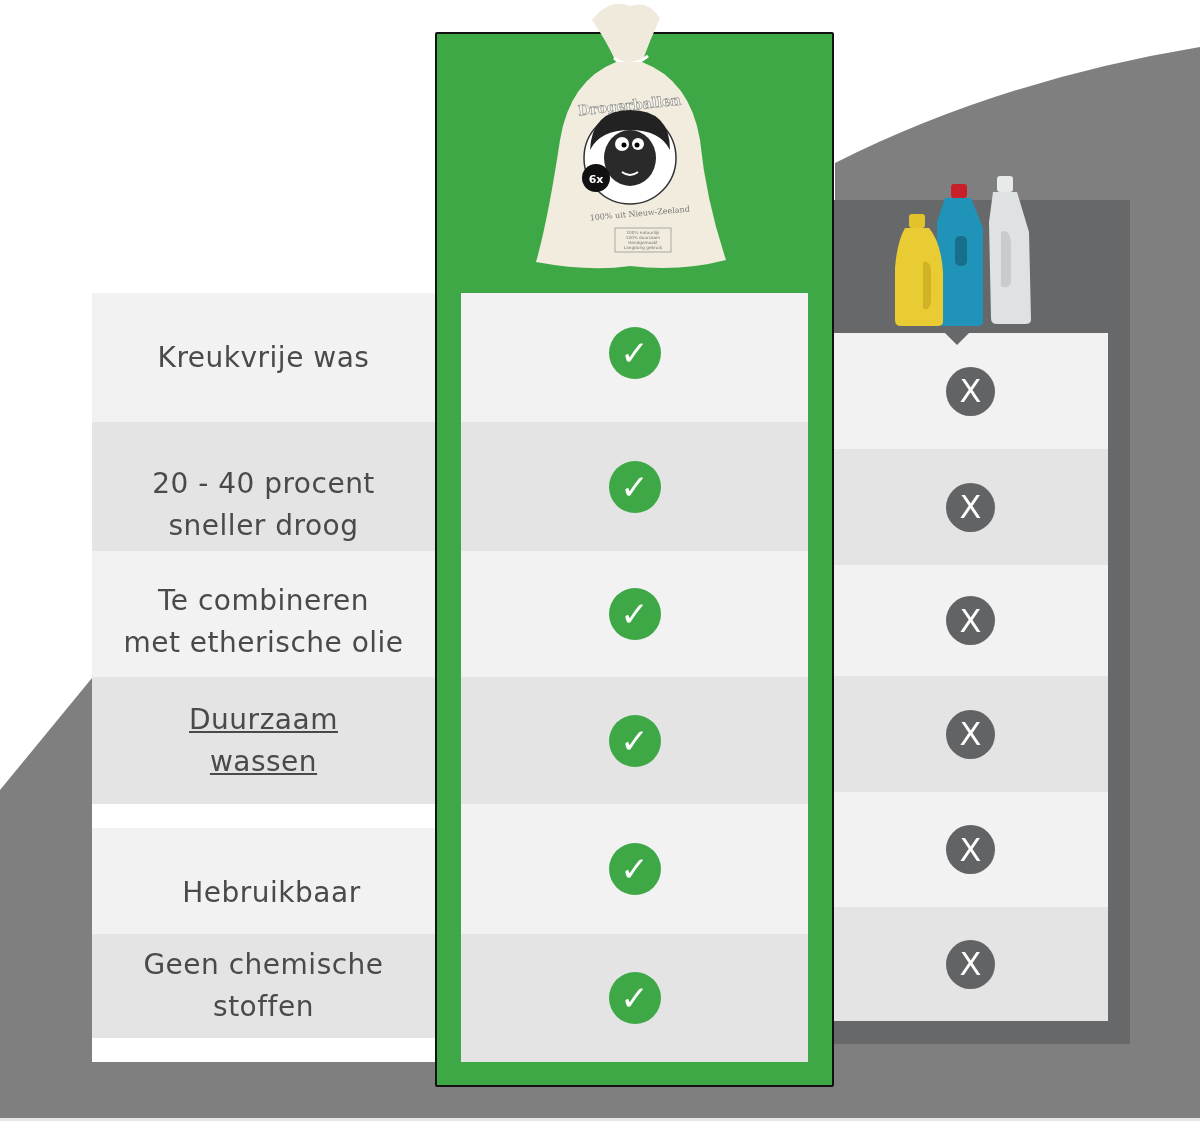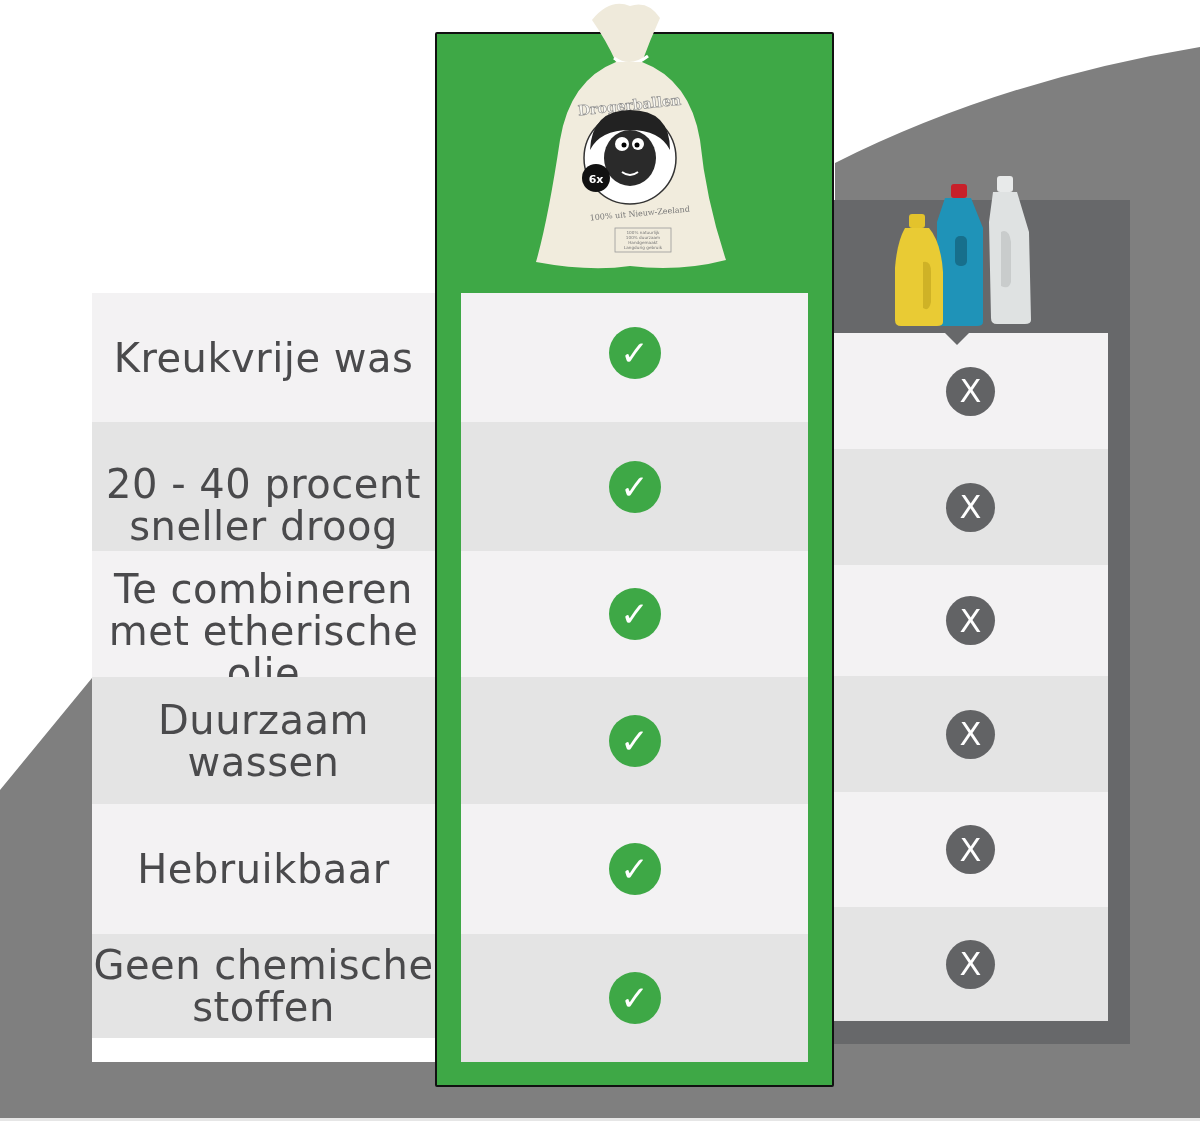--- a/index.html
+++ b/index.html
@@ -12,21 +12,21 @@
   .other-panel { position:absolute; left:833px; top:333px; width:275px; height:688px; }
   .other-notch { position:absolute; left:945px; top:333px; width:0; height:0; border-left:12px solid transparent; border-right:12px solid transparent; border-top:12px solid #67686a; z-index:3; }
   .other-row { position:absolute; left:0; width:275px; display:flex; align-items:center; justify-content:center; }
   .x-icon { width:49px; height:49px; border-radius:50%; background:#626365; color:#ffffff; display:flex; align-items:center; justify-content:center; font-size:32px; line-height:1; }
 
   
   .bottles { position:absolute; left:893px; top:172px; width:150px; height:160px; z-index:2; }
 
   
   .features { position:absolute; left:92px; top:293px; width:343px; height:769px; }
-  .feature-row { position:absolute; left:0; width:343px; display:flex; align-items:center; justify-content:center; text-align:center; color:#4a4a4c; font-size:40px; line-height:42px; letter-spacing:0.5px; white-space:pre-line; }
+  .feature-row { position:absolute; left:0; width:343px; display:flex; align-items:center; justify-content:center; text-align:center; color:#4a4a4c; font-size:28px; line-height:42px; letter-spacing:0.5px; white-space:pre-line; }
 
   
   .green-col { position:absolute; left:435px; top:32px; width:395px; height:1051px; background:#3ea846; border:2px solid #111; border-radius:2px; }
   .green-inner { position:absolute; left:461px; top:293px; width:347px; height:769px; }
   .green-row { position:absolute; left:0; width:347px; display:flex; align-items:center; justify-content:center; }
   .check-icon { width:52px; height:52px; border-radius:50%; background:#3ea846; color:#ffffff; display:flex; align-items:center; justify-content:center; font-size:34px; font-weight:bold; line-height:1; }
 
   .light { background:#f3f2f3; }
   .dark { background:#e4e4e4; }
 
@@ -77,25 +77,25 @@
   </div>
   <div class="other-row dark" style="top:574px;height:114px;">
     <div class="x-icon">X</div>
   </div>
 </div>
 
 <div class="features">
   <div class="feature-row light" style="top:0;height:129px;">Kreukvrije was</div>
   <div class="feature-row dark" style="top:129px;height:166px;">20 - 40 procent
 sneller droog</div>
-  <div class="feature-row light" style="top:258px;height:126px;padding-top:17px;">Te combineren
+  <div class="feature-row light" style="top:258px;height:126px;padding-top:8px;">Te combineren
 met etherische olie</div>
-  <div class="feature-row dark" style="top:384px;height:127px;">Duurzaam
+  <div class="feature-row dark" style="top:384px;height:127px;text-decoration:underline;">Duurzaam
 wassen</div>
-  <div class="feature-row light" style="top:511px;height:130px;">Hebruikbaar</div>
+  <div class="feature-row light" style="top:535px;height:130px;padding-left:8px;">Hebruikbaar</div>
   <div class="feature-row dark" style="top:641px;height:104px;">Geen chemische
 stoffen</div>
 </div>
 
 <div class="green-col"></div>
 <div class="green-inner">
   <div class="green-row light" style="top:0;height:129px;">
     <div class="check-icon" style="margin-top:-10px;">✓</div>
   </div>
   <div class="green-row dark" style="top:129px;height:129px;">

